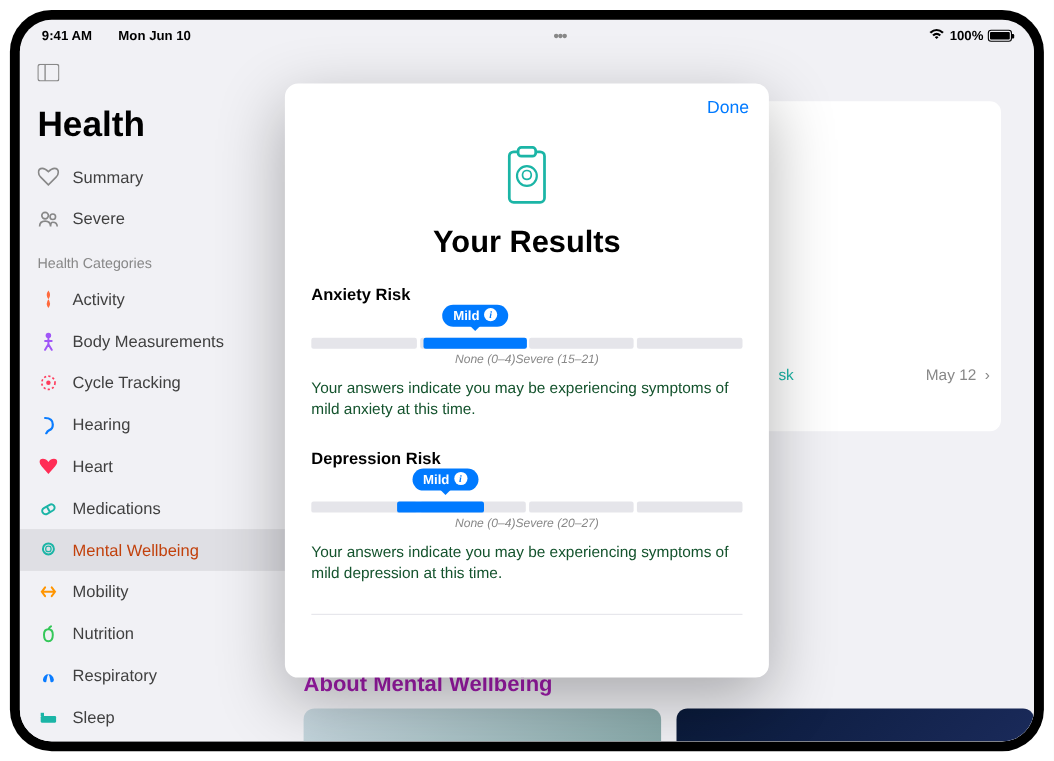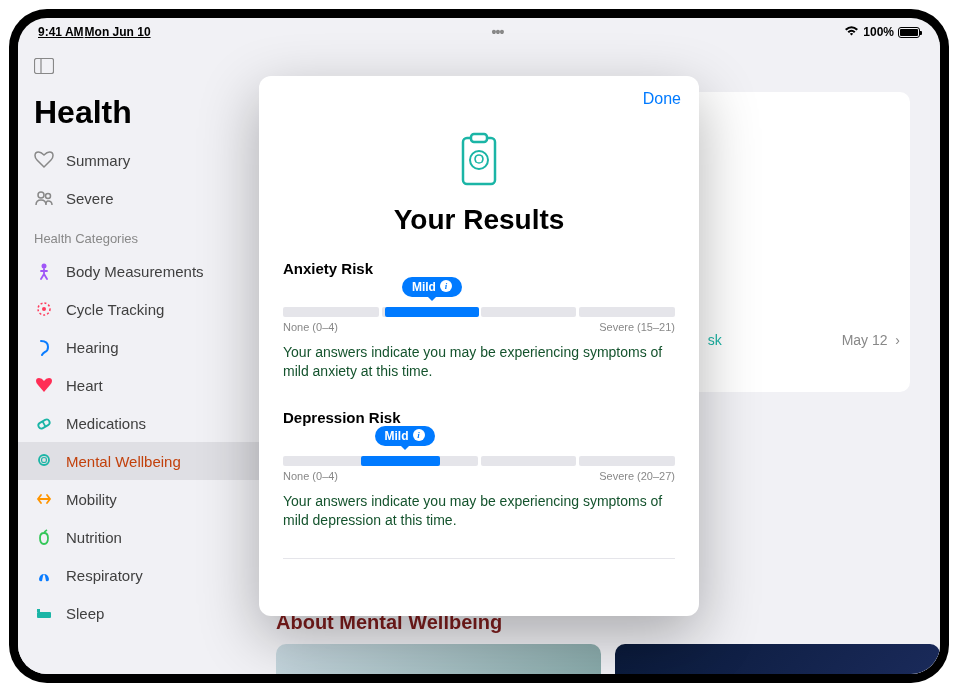--- a/index.html
+++ b/index.html
@@ -30,21 +30,21 @@
   right: 0;
   height: 24px;
   display: flex;
   align-items: center;
   padding: 4px 20px 0;
   font-size: 12px;
   font-weight: 600;
   color: #000;
   z-index: 5;
 }
-.status-left { display: flex; gap: 1px; text-decoration: underline; }
+.status-left { display: flex; gap: 24px; }
 .status-center { flex: 1; display: flex; justify-content: center; align-items: center; gap: 2px; }
 .status-right { display: flex; align-items: center; gap: 4px; }
 .multitask-dots { font-size: 14px; letter-spacing: -1px; color: #888; }
 .battery-outline { width: 22px; height: 11px; border: 1px solid #000; border-radius: 3px; padding: 1px; position: relative; }
 .battery-outline::after { content: ''; position: absolute; right: -3px; top: 3px; width: 2px; height: 4px; background: #000; border-radius: 0 1px 1px 0; }
 .battery-fill { width: 100%; height: 100%; background: #000; border-radius: 1px; }
 
 .main-layout { display: flex; height: 100%; padding-top: 24px; }
 
 .sidebar {
@@ -125,21 +125,21 @@
   color: #1bb5a6;
 }
 .background-date { color: #888; text-align: center; }
 
 .about-title {
   position: absolute;
   bottom: 40px;
   left: 16px;
   font-size: 20px;
   font-weight: 700;
-  color: #7f1d1d;
+  color: #a21caf;
 }
 
 .about-cards {
   position: absolute;
   bottom: 0;
   left: 16px;
   right: 0;
   height: 30px;
   display: flex;
   gap: 14px;
@@ -255,24 +255,25 @@
   font-weight: 700;
   display: flex;
   align-items: center;
   justify-content: center;
   font-style: italic;
   font-family: Georgia, serif;
 }
 
 .slider-labels {
   display: flex;
-  justify-content: space-between;
+  justify-content: center;
   font-size: 11px;
   color: #888;
   margin-bottom: 10px;
+  font-style: italic;
 }
 
 .result-desc {
   font-size: 14px;
   line-height: 1.35;
   color: #14532d;
 }
 
 .modal-divider {
   height: 1px;
@@ -335,20 +336,28 @@
                 </svg>
               </span>
               <span class="sidebar-label">Severe</span>
             </div>
           </div>
         <div class="sidebar-section-header">Health Categories</div>
         <div id="categories">
             <div class="sidebar-item">
               <span class="sidebar-icon">
                 <svg width="18" height="18" viewBox="0 0 18 18">
+                  <path d="M9 1 Q12 5 9 9 Q6 5 9 1 M9 9 Q12 13 9 17 Q6 13 9 9" fill="#ff6a3d"></path>
+                </svg>
+              </span>
+              <span class="sidebar-label">Activity</span>
+            </div>
+            <div class="sidebar-item">
+              <span class="sidebar-icon">
+                <svg width="18" height="18" viewBox="0 0 18 18">
                   <circle cx="9" cy="4" r="2.5" fill="#a056f7"></circle>
                   <path d="M9 7 L9 12 M6 9 L12 9 M9 12 L6 17 M9 12 L12 17" stroke="#a056f7" stroke-width="1.8" fill="none" stroke-linecap="round"></path>
                 </svg>
               </span>
               <span class="sidebar-label">Body Measurements</span>
             </div>
             <div class="sidebar-item">
               <span class="sidebar-icon">
                 <svg width="18" height="18" viewBox="0 0 18 18">
                   <circle cx="9" cy="9" r="6" fill="none" stroke="#ff3b5c" stroke-width="1.5" stroke-dasharray="2 2"></circle>

